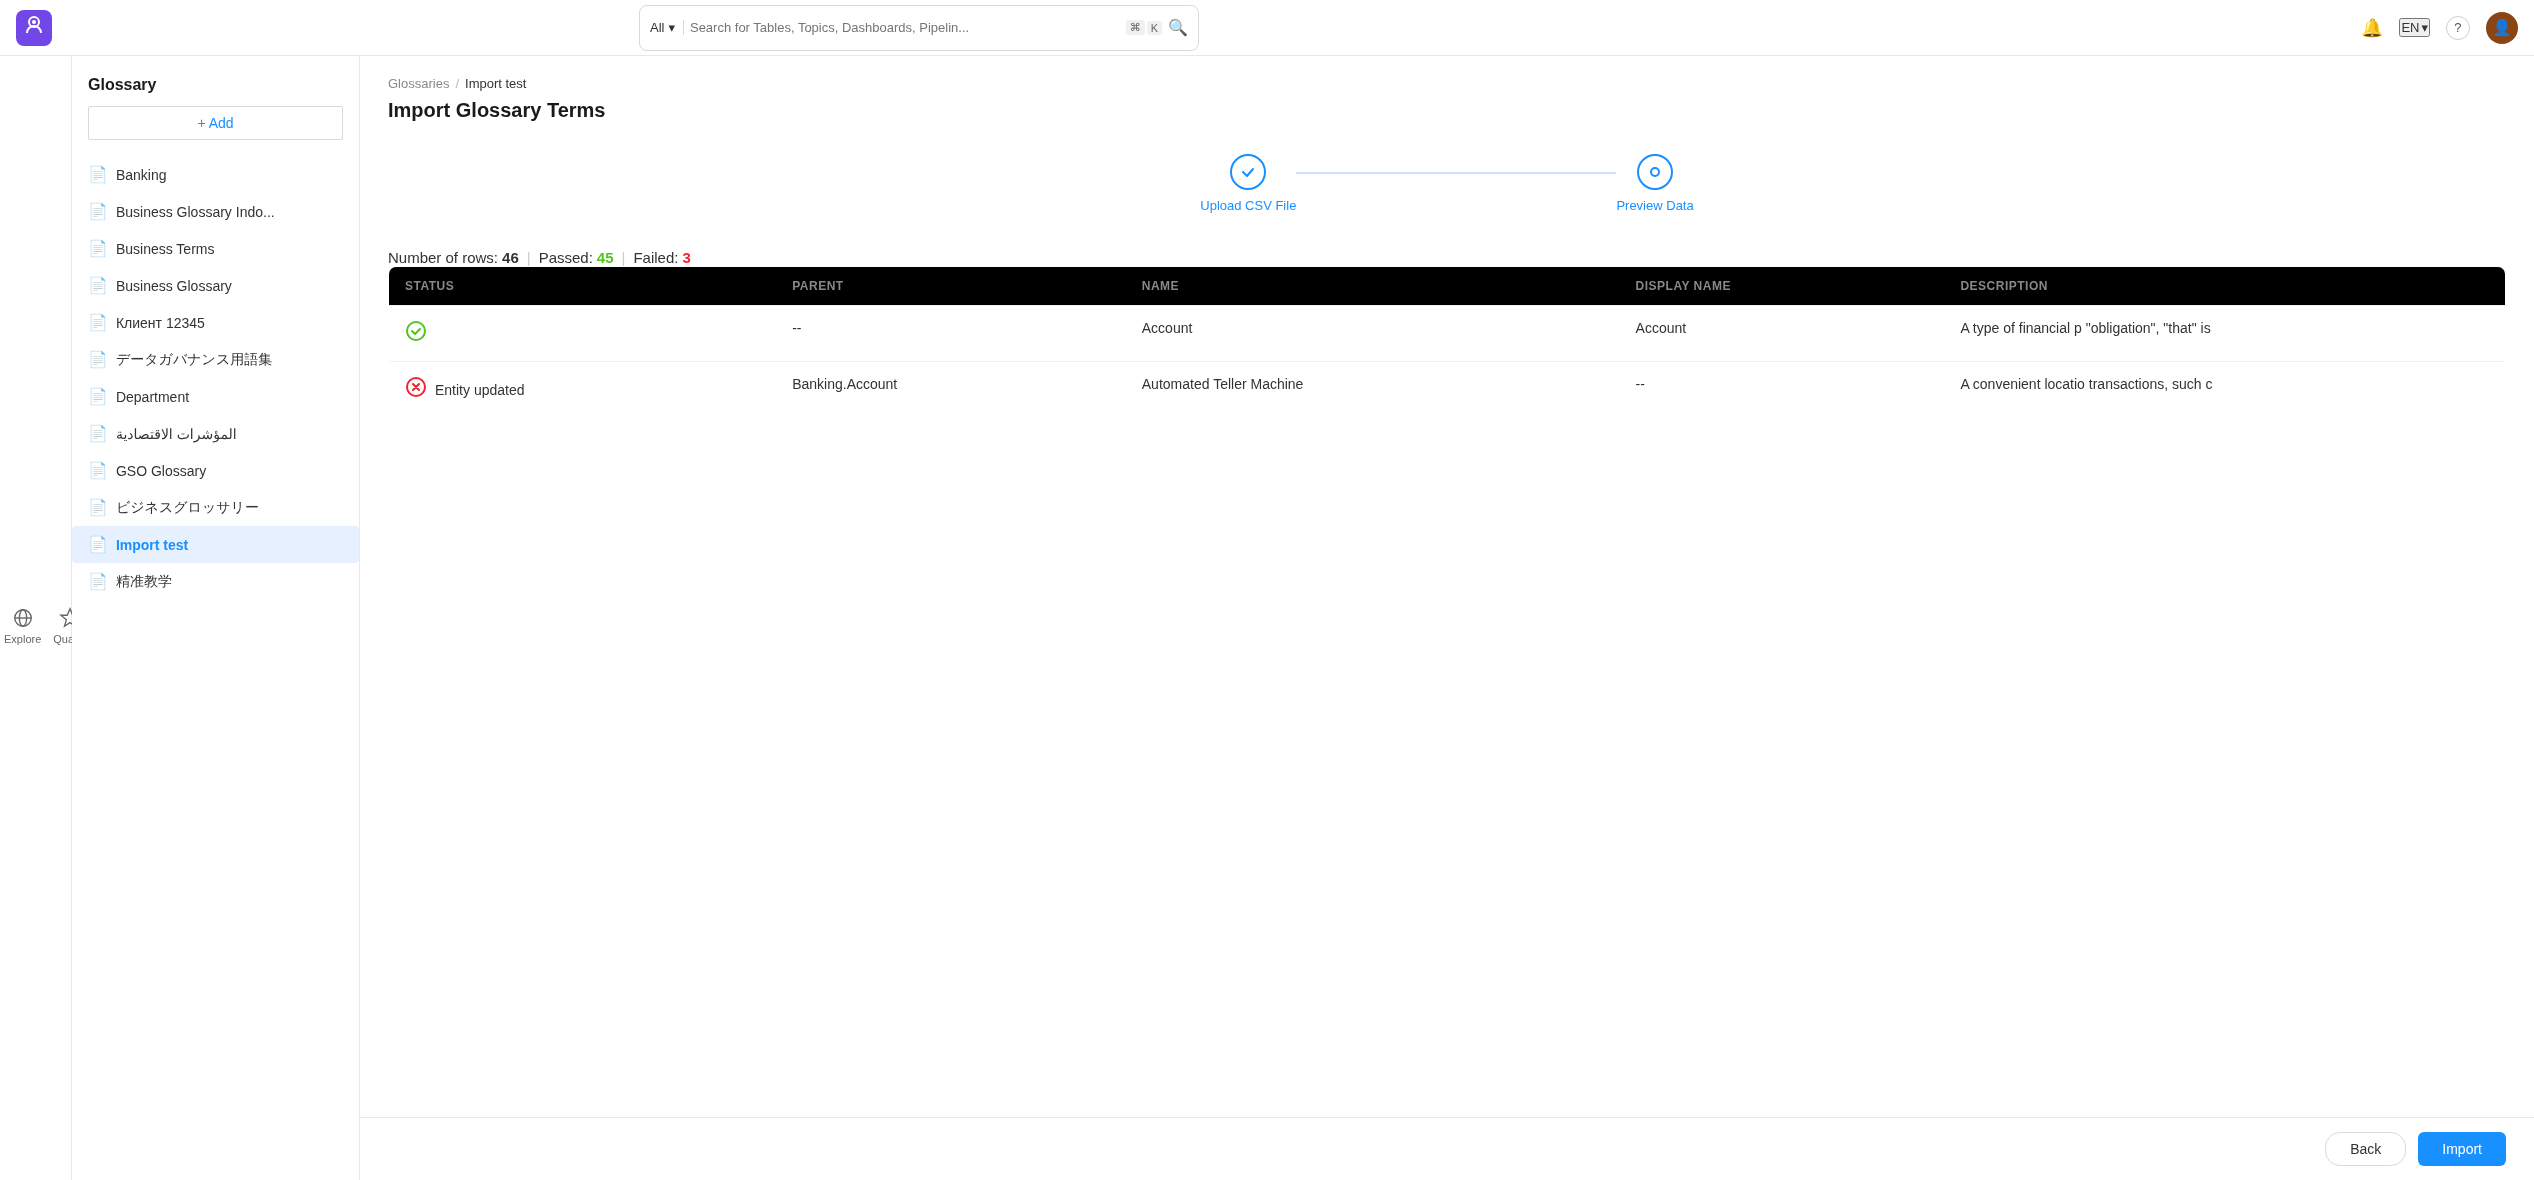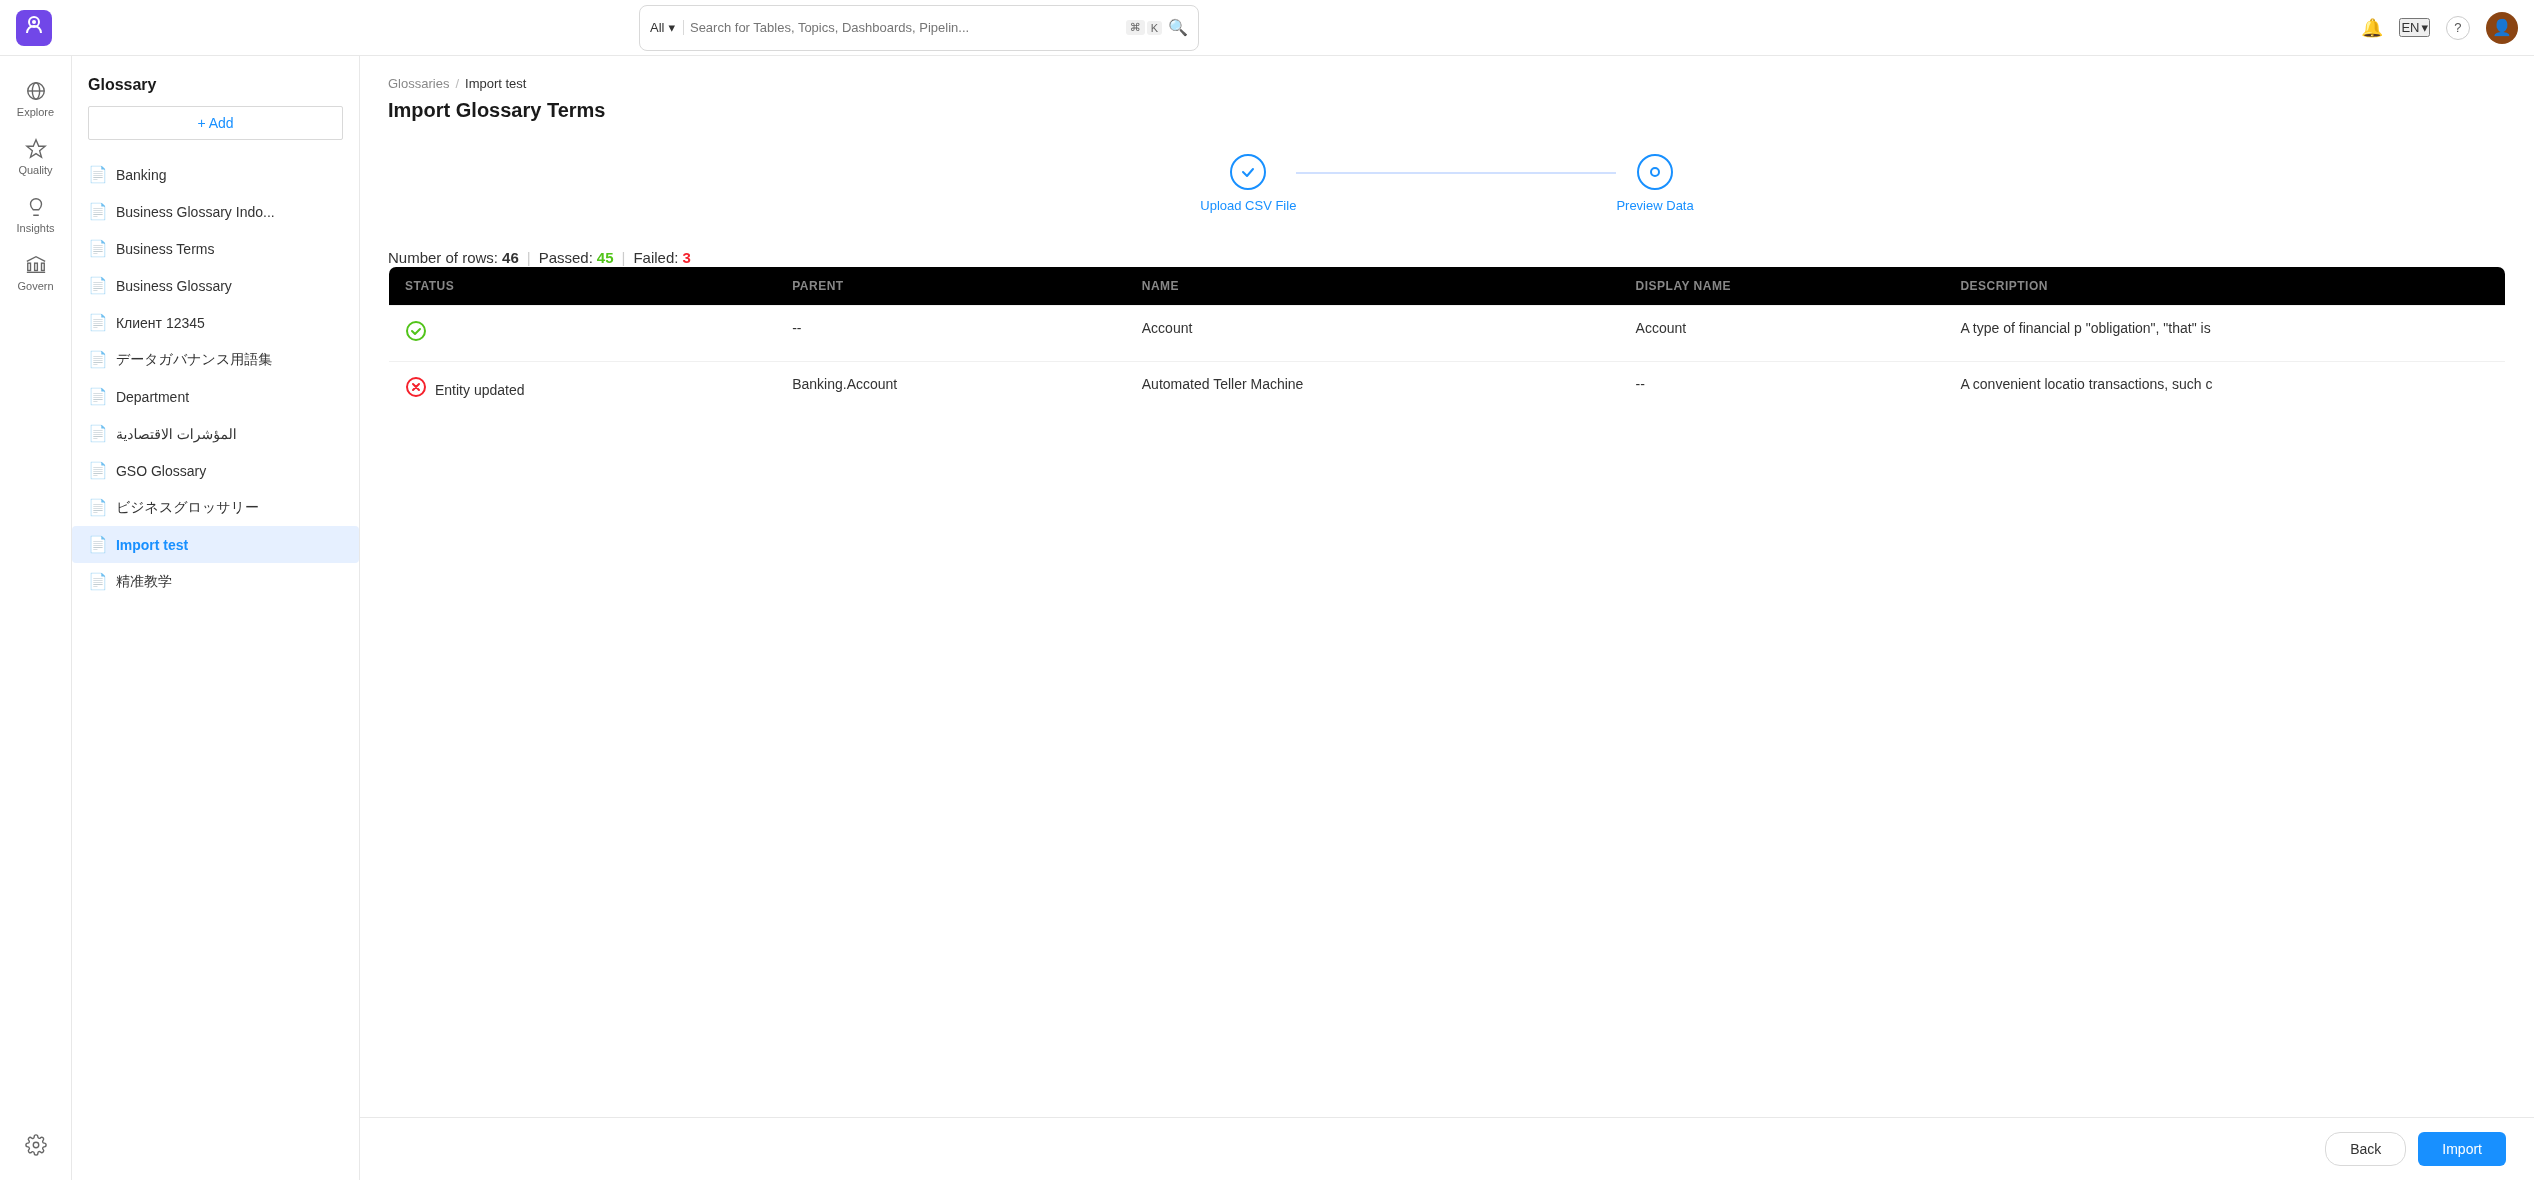--- a/index.html
+++ b/index.html
@@ -26,21 +26,21 @@
     .nav-right { margin-left: auto; display: flex; align-items: center; gap: 16px; }
     .nav-icon { font-size: 18px; color: #555; cursor: pointer; }
     .lang-btn { font-size: 13px; color: #333; cursor: pointer; display: flex; align-items: center; gap: 2px; }
     .avatar { width: 32px; height: 32px; border-radius: 50%; background: #ccc; overflow: hidden; display: flex; align-items: center; justify-content: center; font-size: 14px; }
 
     
     .main-wrap { display: flex; flex: 1; overflow: hidden; }
 
     
     .icon-nav {
-      width: 72px; border-right: 1px solid #e8e8e8; display: flex; flex-direction: column;
+      width: 72px; border-right: 1px solid #e8e8e8; display: flex; flex-direction: row;
       align-items: center; padding-top: 16px; gap: 4px; flex-shrink: 0; background: #fff;
     }
     .nav-item {
       display: flex; flex-direction: column; align-items: center; gap: 4px;
       padding: 8px 4px; width: 68px; border-radius: 8px; cursor: pointer;
       font-size: 11px; color: #666; text-align: center;
     }
     .nav-item svg { width: 22px; height: 22px; }
 
     

